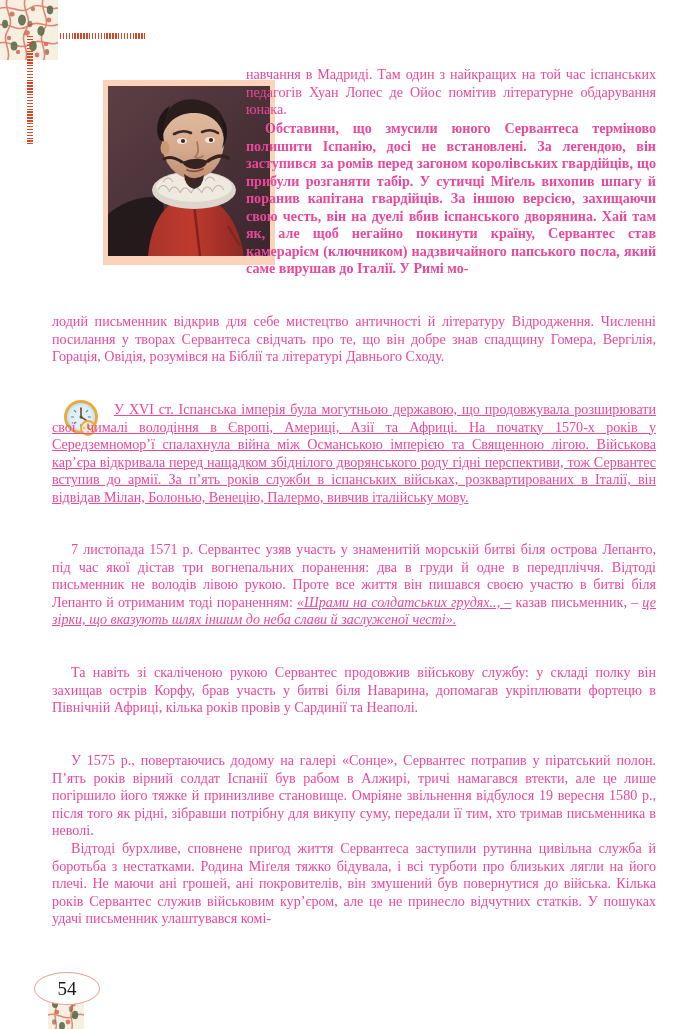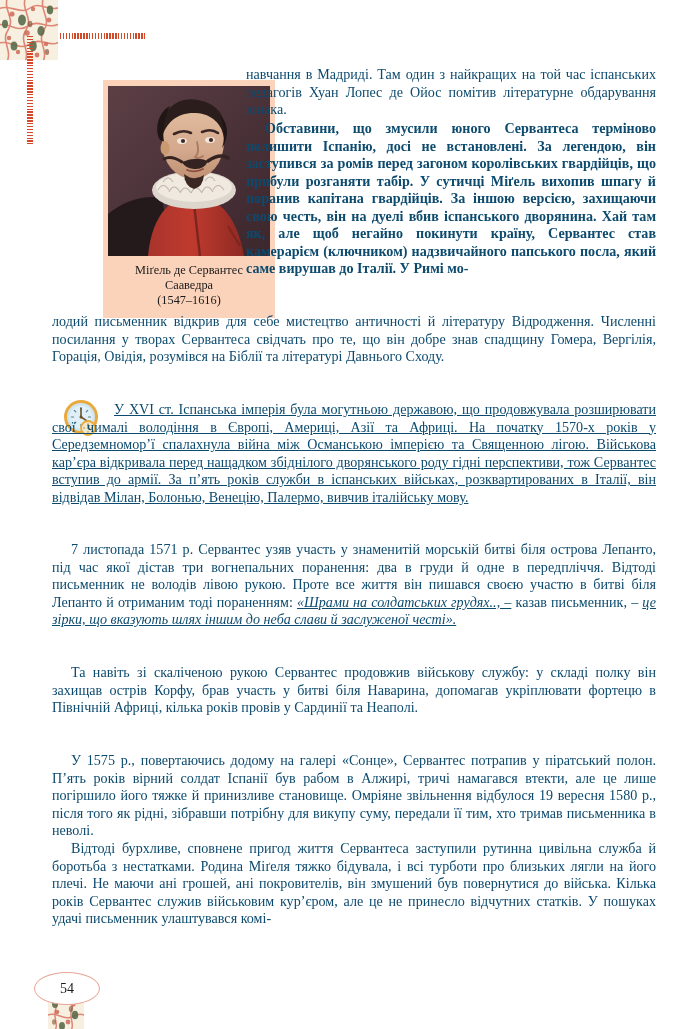--- a/index.html
+++ b/index.html
@@ -74,21 +74,21 @@
   #figure-caption .cap-line { display: block; white-space: nowrap; }
 
   
   .para {
     position: absolute;
     margin: 0;
     font-size: 14.1px;
     line-height: 17.55px;
     text-align: justify;
     text-justify: inter-word;
-    color: #0c4a6e;
+    color: #ec4899;
     hyphens: manual;
   }
   .para .ind { display: inline-block; width: 19px; }
   .para i { font-style: italic; text-decoration: underline; }
 
   
   #para-madrid {
     left: 246px; top: 66px; width: 410px;
   }
   #para-circumstances {
@@ -126,21 +126,21 @@
     width: 64px; height: 31px;
     border: 1.5px solid #e8a595;
     border-radius: 50%;
     background: #ffffff;
     display: flex;
     align-items: center;
     justify-content: center;
     z-index: 3;
   }
   #page-number-text {
-    font-size: 14px;
+    font-size: 19px;
     color: #1a1a1a;
     line-height: 1;
   }
 
   
   #footer-ornament {
     position: absolute;
     left: 48px; top: 984px;
     width: 36px; height: 45px;
     background-color: #f7f0e0;
@@ -256,25 +256,20 @@
       <path d="M100 75 q 12 -8 20 -3" stroke="#352321" stroke-width="3.4" fill="none" stroke-linecap="round"></path>
       <path d="M74 76 q -11 -7 -18 -3" stroke="#352321" stroke-width="3" fill="none" stroke-linecap="round"></path>
 
       <path d="M79 84 q 8 3 16 -1" stroke="#8a4a3d" stroke-width="1.7" fill="none" stroke-linecap="round"></path>
 
       <path d="M76 88 q 10 8 20 1 q -1 12 -10 14 q -9 -2 -10 -15 Z" fill="#3a2724"></path>
 
       <ellipse cx="57" cy="62" rx="4.5" ry="7" fill="#c9996f"></ellipse>
     </svg>
   </div>
-  <figcaption id="figure-caption">
-    <span class="cap-line">Міґель де Сервантес</span>
-    <span class="cap-line">Сааведра</span>
-    <span class="cap-line">(1547–1616)</span>
-  </figcaption>
 </figure>
 
 <p class="para" id="para-madrid">навчання в Мадриді. Там один з найкращих на той час іспанських педагогів Хуан Лопес де Ойос помітив літературне обдарування юнака.</p>
 
 <p class="para" id="para-circumstances"><span class="ind"></span><span>Обставини, що змусили юного Сервантеса терміново полишити Іспанію, досі не встановлені. За легендою, він заступився за ромів перед загоном королівських гвардійців, що прибули розганяти табір. У сутичці Міґель вихопив шпагу й поранив капітана гвардійців. За іншою версією, захищаючи свою честь, він на дуелі вбив іспанського дворянина. Хай там як, але щоб негайно покинути країну, Сервантес став камерарієм (ключником) надзвичайного папського посла, який саме вирушав до Італії. У Римі мо-</span></p>
 
 <p class="para" id="para-rome-cont">лодий письменник відкрив для себе мистецтво античності й літературу Відродження. Численні посилання у творах Сервантеса свідчать про те, що він добре знав спадщину Гомера, Вергілія, Горація, Овідія, розумівся на Біблії та літературі Давнього Сходу.</p>
 
 <div id="clock-icon">
   <svg width="44" height="44" viewBox="0 0 44 44" xmlns="http://www.w3.org/2000/svg">

